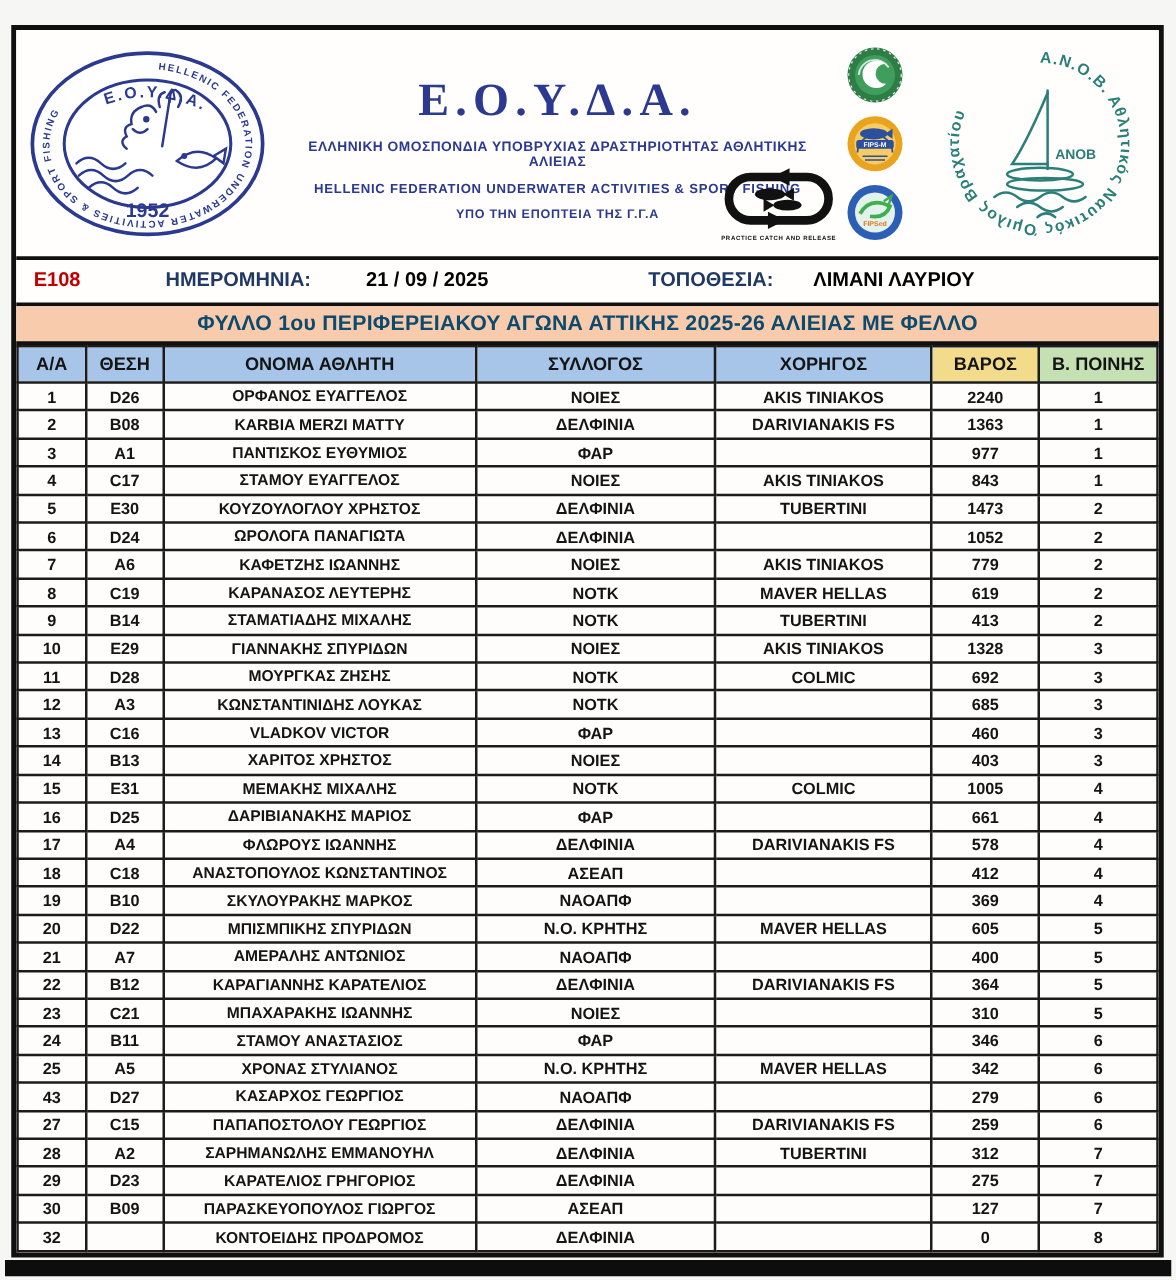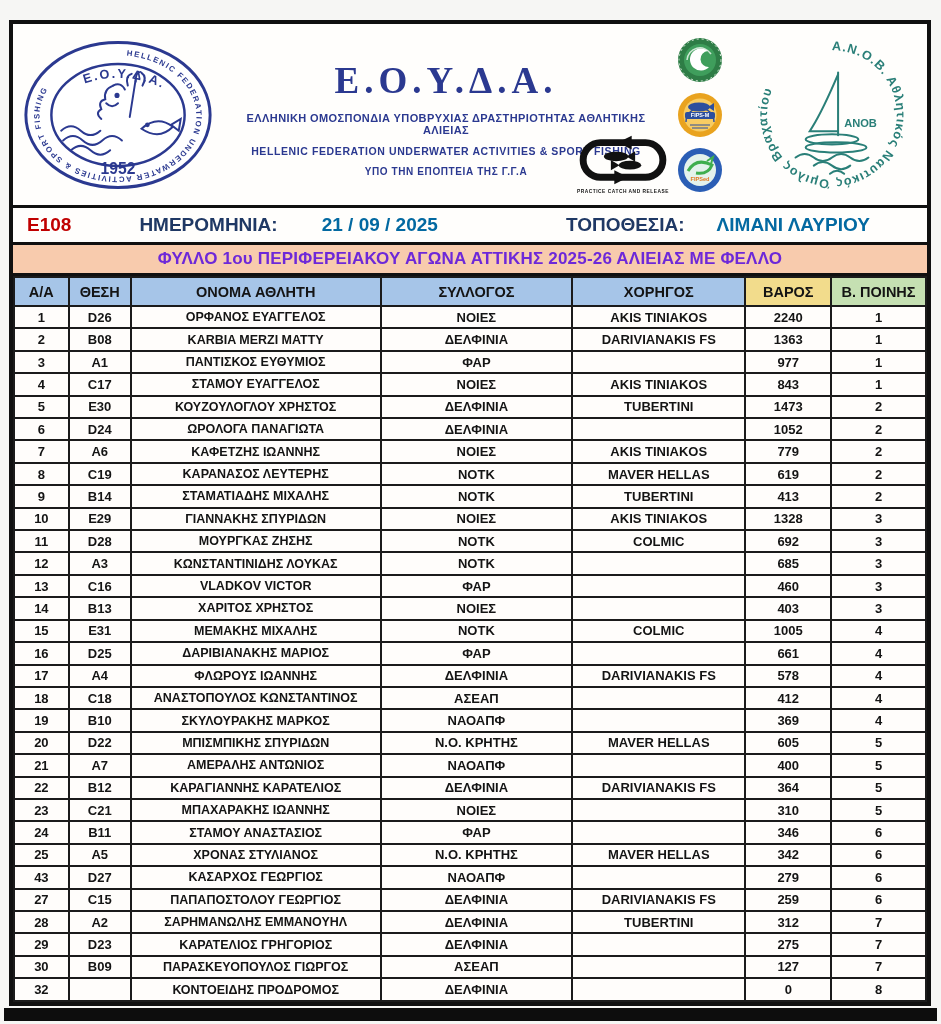--- a/index.html
+++ b/index.html
@@ -17,30 +17,30 @@
   .acronym { font-family:"Liberation Serif", serif; font-weight:bold; color:#2b3990;
              font-size:37px; letter-spacing:5px; margin-bottom:10px; }
   .subline1 { color:#2b3990; font-weight:bold; font-size:11px; letter-spacing:.4px; margin-bottom:9px; }
   .subline2 { color:#2b3990; font-weight:bold; font-size:10.5px; letter-spacing:.6px; margin-bottom:9px; }
   .subline3 { color:#2b3990; font-weight:bold; font-size:10px;   letter-spacing:.6px; }
   .cr-logo { position:absolute; left:558px; bottom:4px; }
   .side-logos { width:62px; display:flex; flex-direction:column; gap:9px; align-items:center; margin-right:6px; }
   .anob-wrap { width:190px; display:flex; justify-content:center; align-items:center; }
   
   .meta-row { height:37px; display:flex; align-items:center; border-bottom:3px solid #101010;
-              font-size:19px; font-weight:bold; background:#fffefc; }
+              font-size:16px; font-weight:bold; background:#fffefc; }
   .meta-code { color:#c00000; margin-left:14px; }
   .meta-label { color:#1f3864; }
-  .meta-value { color:#0369a1; }
+  .meta-value { color:#000000; }
   .ml-date-label { margin-left:68px; } .ml-date-val { margin-left:44px; }
   .ml-loc-label { margin-left:128px; } .ml-loc-val { margin-left:32px; }
   
   .title-bar { height:31px; background:#f8cbad; border-bottom:3px solid #101010;
                display:flex; align-items:center; justify-content:center;
-               font-weight:bold; font-size:17px; color:#6d28d9; letter-spacing:.2px; }
+               font-weight:bold; font-size:17px; color:#0c4a6e; letter-spacing:.2px; }
   
   .tbl-wrap { flex:1; overflow:hidden; }
   table { width:100%; height:100%; border-collapse:collapse; table-layout:fixed; }
   th, td { border:2px solid #1b1b1b; text-align:center; vertical-align:middle;
            font-weight:bold; color:#141414; white-space:nowrap; overflow:hidden; }
   th { height:29px; font-size:14.5px; }
   td { height:21px; font-size:13px; }
   td.name-cell { font-size:12.5px; }
   th.c-blue  { background:#a6c5e8; }
   th.c-yell  { background:#f2dc8c; }

